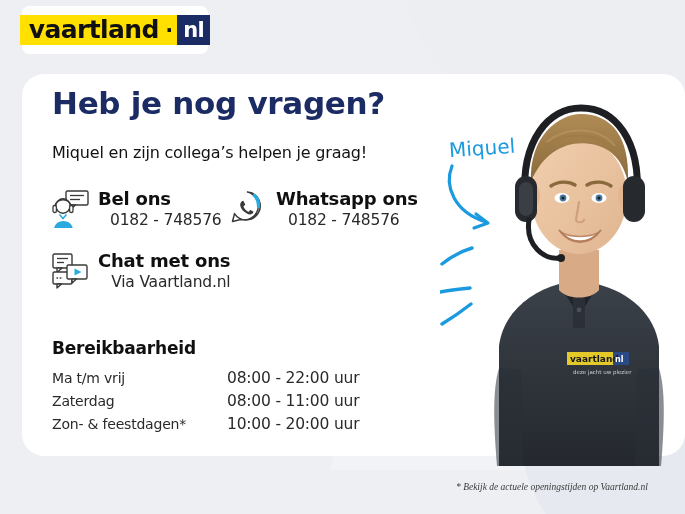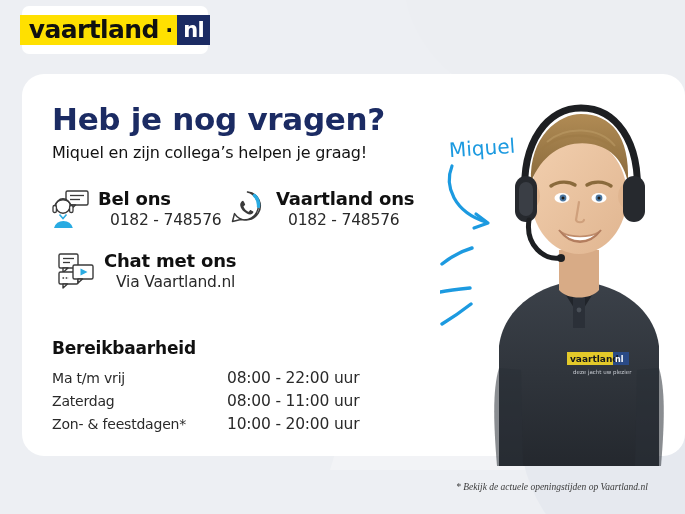--- a/index.html
+++ b/index.html
@@ -60,36 +60,36 @@
   
   #main-card {
     position:absolute; left:22px; top:74px;
     width:663px; height:382px;
     background:#ffffff; border-radius:22px;
     z-index:10;
   }
 
   
   #headline {
-    position:absolute; left:52px; top:101px; z-index:20;
+    position:absolute; left:52px; top:85px; z-index:20;
     font-family:"DejaVu Sans", sans-serif;
     font-weight:bold; font-size:31px; color:#1b2b63;
     letter-spacing:-0.3px;
   }
   #subheadline {
     position:absolute; left:52px; top:143px; z-index:20;
     font-family:"DejaVu Sans", sans-serif;
     font-size:16px; color:#121212; letter-spacing:-0.2px;
   }
 
   
   .contact-item { position:absolute; z-index:20; display:flex; align-items:flex-start; }
   #contact-call    { left:50px;  top:188px; }
   #contact-whatsapp{ left:228px; top:188px; }
-  #contact-chat    { left:56px;  top:250px; }
+  #contact-chat    { left:50px;  top:250px;text-align:right; }
   .contact-icon { width:40px; height:42px; flex:0 0 40px; }
   .contact-text { margin-left:8px; }
   .contact-title {
     font-family:"DejaVu Sans", sans-serif;
     font-weight:bold; font-size:18px; color:#101010;
     line-height:21px; letter-spacing:-0.2px;
   }
   .contact-sub {
     font-family:"DejaVu Sans", sans-serif;
     font-size:15.5px; color:#2a2a2a; line-height:22px;
@@ -179,21 +179,21 @@
 
 <div class="contact-item" id="contact-whatsapp">
   <span class="contact-icon">
     <svg width="40" height="42" viewBox="0 0 40 42">
       <path d="M19.5 4 A14 14 0 1 1 6.5 25.6 L4.5 33.5 L12.8 31.6 A14 14 0 0 0 19.5 4 Z" fill="#fff" stroke="#3a3a3a" stroke-width="1.5" stroke-linejoin="round"></path>
       <path d="M26.5 7.5 A13.6 13.6 0 0 1 30.5 18.4" fill="none" stroke="#29abe2" stroke-width="3.4" stroke-linecap="round"></path>
       <path d="M15.2 12.8 c-0.7 0 -1.3 0.3 -1.8 0.9 c-0.6 0.7 -1.5 2 -1.1 4 c0.5 2.4 2 4.3 3.7 5.9 c1.7 1.6 4 2.8 6 2.9 c1.2 0.1 2.4 -0.6 3 -1.4 c0.4 -0.5 0.5 -1.2 0.3 -1.6 l-2.4 -1.3 c-0.4 -0.2 -0.8 0 -1.1 0.3 l-0.8 1 c-0.2 0.3 -0.5 0.3 -0.8 0.2 c-1.1 -0.5 -2.1 -1.2 -3 -2.2 c-0.8 -0.9 -1.3 -1.8 -1.6 -2.7 c-0.1 -0.3 0 -0.5 0.2 -0.7 l1 -0.8 c0.3 -0.3 0.4 -0.6 0.3 -1 l-1.2 -2.5 c-0.2 -0.4 -0.4 -0.5 -0.7 -0.5 Z" fill="#3a3a3a"></path>
     </svg>
   </span>
   <span class="contact-text">
-    <span class="contact-title">Vaartland ons</span><br>
+    <span class="contact-title">Whatsapp ons</span><br>
     <span class="contact-sub">0182 - 748576</span>
   </span>
 </div>
 
 <div class="contact-item" id="contact-chat">
   <span class="contact-icon">
     <svg width="40" height="42" viewBox="0 0 40 42">
       <rect x="3" y="4" width="19" height="14" rx="1.5" fill="#fff" stroke="#3a3a3a" stroke-width="1.4"></rect>
       <path d="M7 18 L7 22.5 L12 18 Z" fill="#fff" stroke="#3a3a3a" stroke-width="1.4" stroke-linejoin="round"></path>
       <line x1="7" y1="8.5" x2="18" y2="8.5" stroke="#3a3a3a" stroke-width="1.3"></line>

